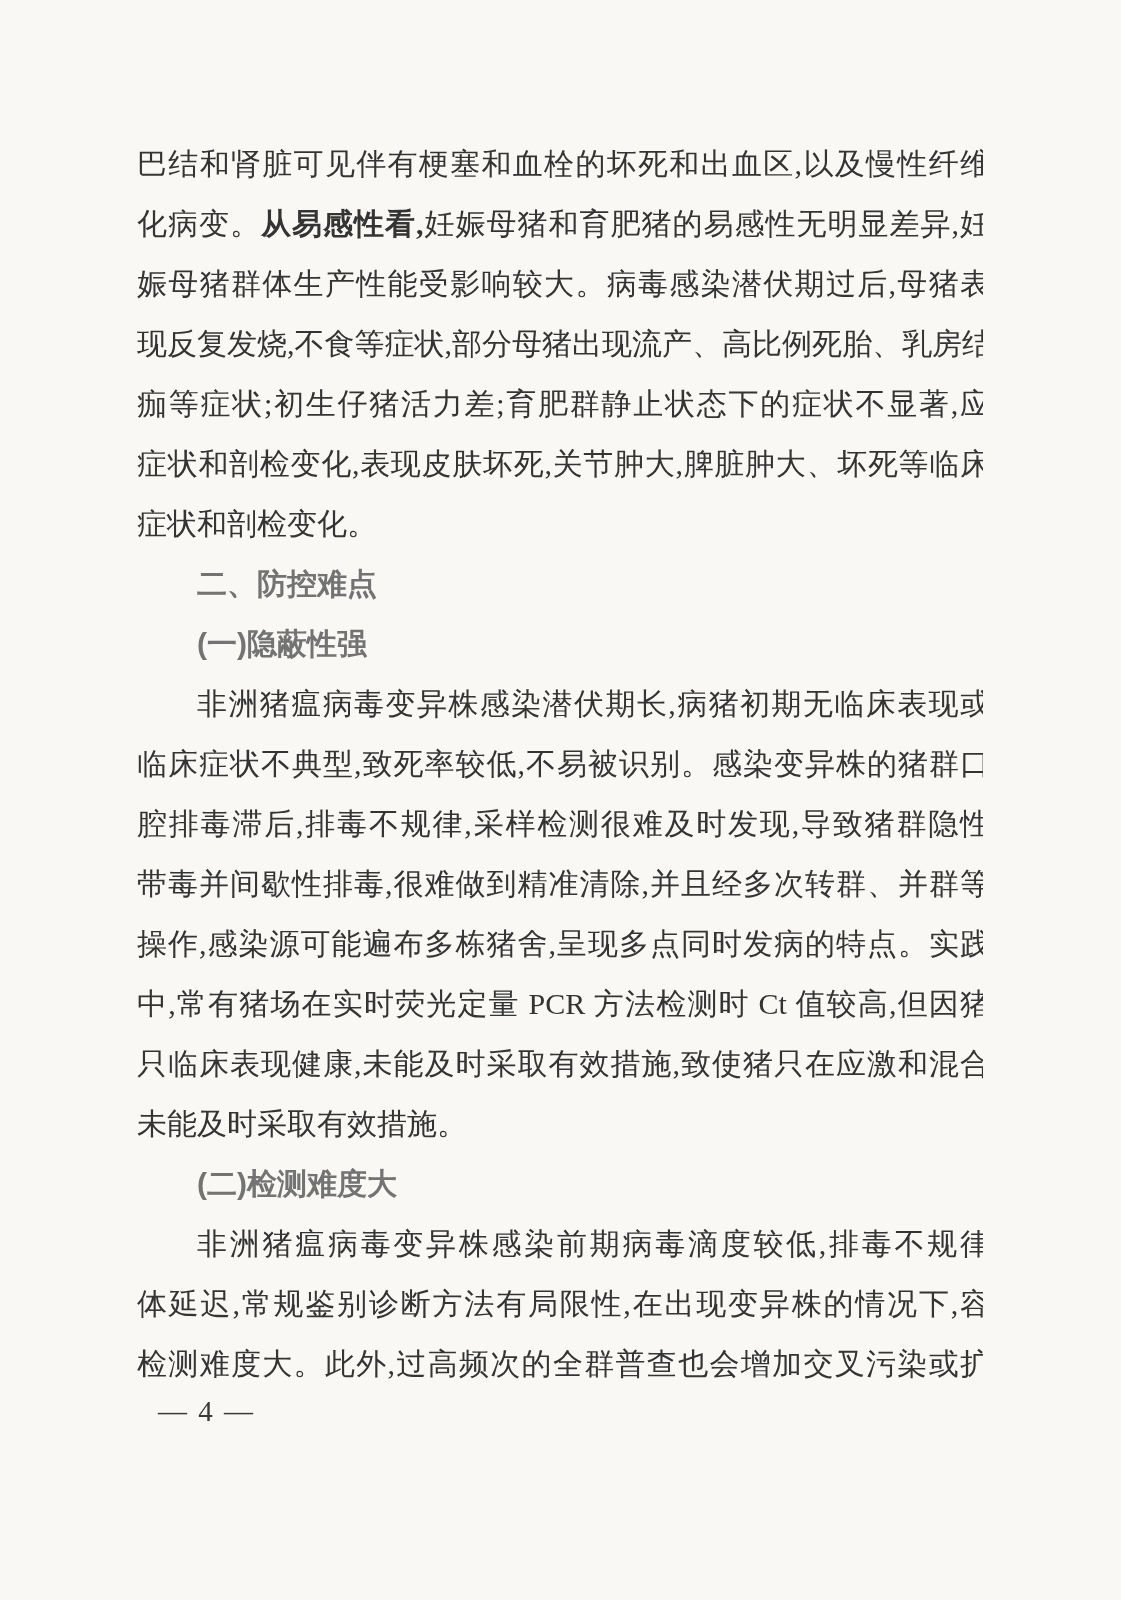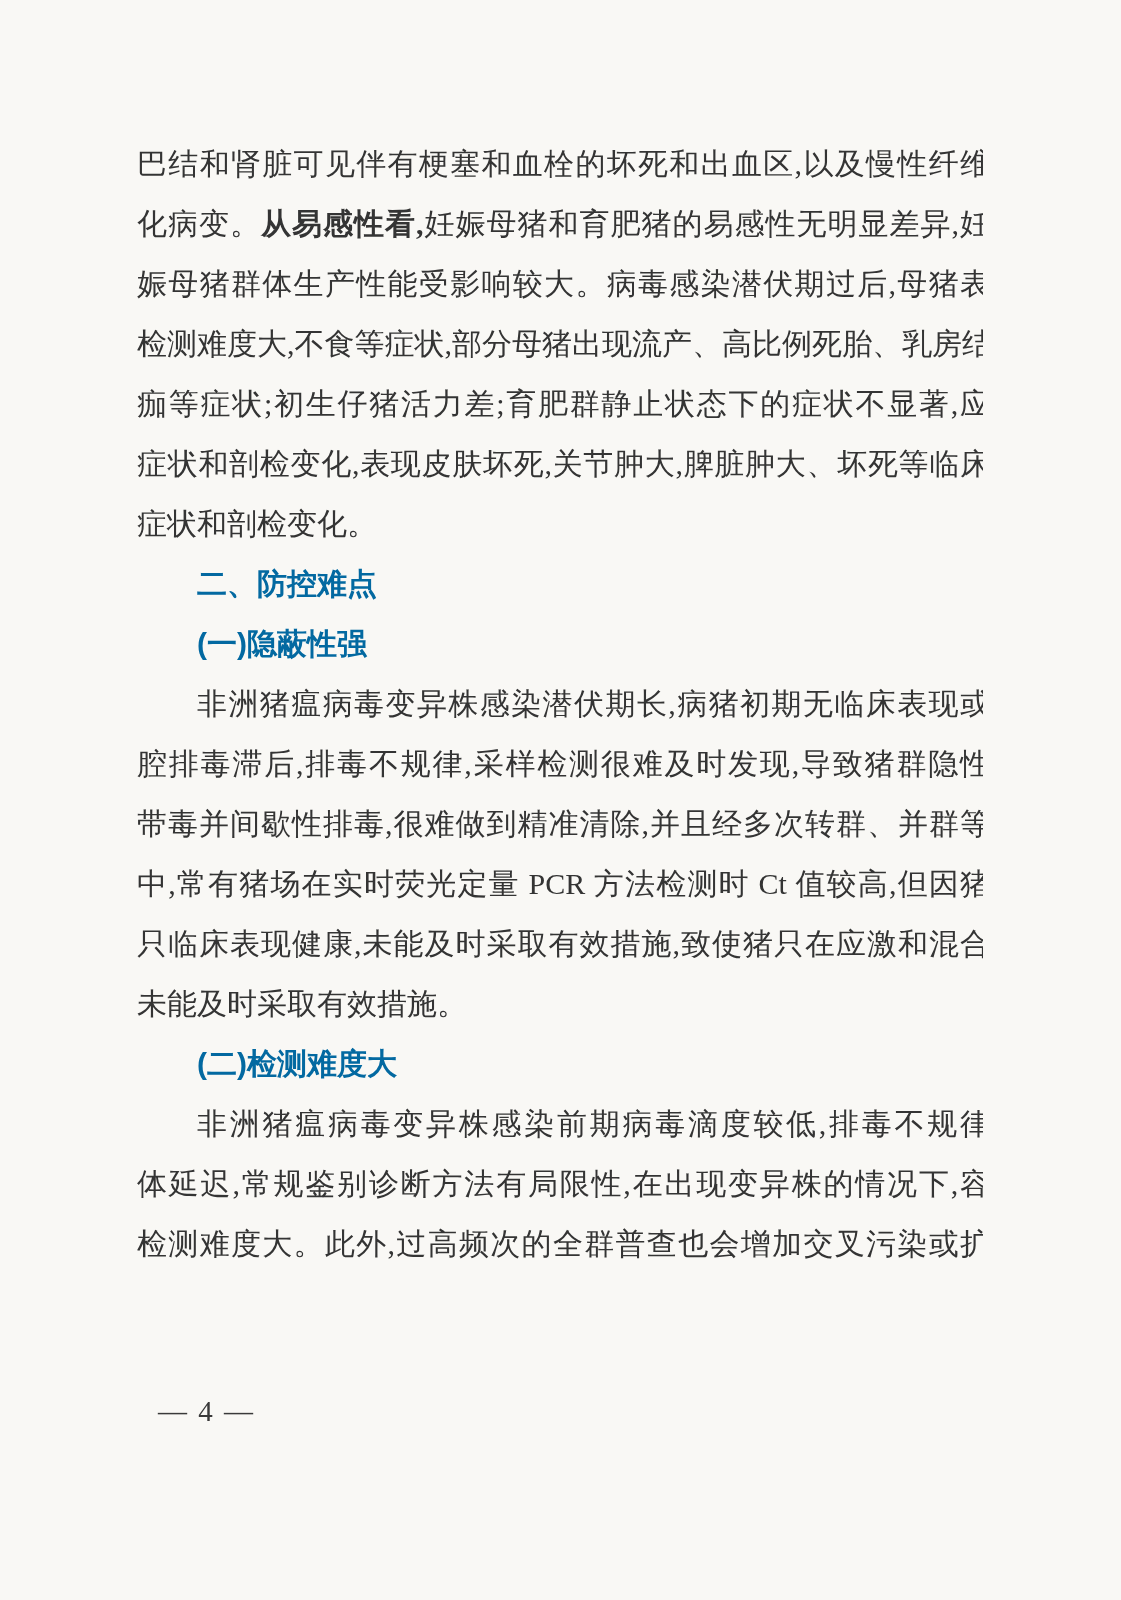--- a/index.html
+++ b/index.html
@@ -36,21 +36,21 @@
   }
   .indent {
     text-indent: 60px;
   }
   .bold-run {
     font-weight: bold;
   }
   .heading {
     font-weight: bold;
     text-indent: 60px;
-    color: #0369a1;
+    color: #737373;
     font-family: "Liberation Sans", "DejaVu Sans", sans-serif;
   }
   .footer {
     position: absolute;
     left: 158px;
     top: 1394px;
     height: 34px;
     line-height: 34px;
     font-size: 29px;
     color: #3a3a3a;
@@ -60,31 +60,33 @@
 </head>
 <body>
 
 <div class="page">
 
   <div class="body-text">
 
     <div class="line j">巴结和肾脏可见伴有梗塞和血栓的坏死和出血区,以及慢性纤维</div>
     <div class="line j"><span>化病变。</span><span class="bold-run">从易感性看,</span><span>妊娠母猪和育肥猪的易感性无明显差异,妊</span></div>
     <div class="line j">娠母猪群体生产性能受影响较大。病毒感染潜伏期过后,母猪表</div>
-    <div class="line j">检测难度大,不食等症状,部分母猪出现流产、高比例死胎、乳房结</div>
+    <div class="line j">现反复发烧,不食等症状,部分母猪出现流产、高比例死胎、乳房结</div>
     <div class="line j">痂等症状;初生仔猪活力差;育肥群静止状态下的症状不显著,应</div>
     <div class="line j">症状和剖检变化,表现皮肤坏死,关节肿大,脾脏肿大、坏死等临床</div>
     <div class="line">症状和剖检变化。</div>
 
     <div class="line heading">二、防控难点</div>
     <div class="line heading">(一)隐蔽性强</div>
 
     <div class="line j indent">非洲猪瘟病毒变异株感染潜伏期长,病猪初期无临床表现或</div>
+    <div class="line j">临床症状不典型,致死率较低,不易被识别。感染变异株的猪群口</div>
     <div class="line j">腔排毒滞后,排毒不规律,采样检测很难及时发现,导致猪群隐性</div>
     <div class="line j">带毒并间歇性排毒,很难做到精准清除,并且经多次转群、并群等</div>
+    <div class="line j">操作,感染源可能遍布多栋猪舍,呈现多点同时发病的特点。实践</div>
     <div class="line j">中,常有猪场在实时荧光定量 PCR 方法检测时 Ct 值较高,但因猪</div>
     <div class="line j">只临床表现健康,未能及时采取有效措施,致使猪只在应激和混合</div>
     <div class="line">未能及时采取有效措施。</div>
 
     <div class="line heading">(二)检测难度大</div>
     <div class="line j indent">非洲猪瘟病毒变异株感染前期病毒滴度较低,排毒不规律</div>
     <div class="line j">体延迟,常规鉴别诊断方法有局限性,在出现变异株的情况下,容</div>
     <div class="line j">检测难度大。此外,过高频次的全群普查也会增加交叉污染或扩</div>
 
   </div>

